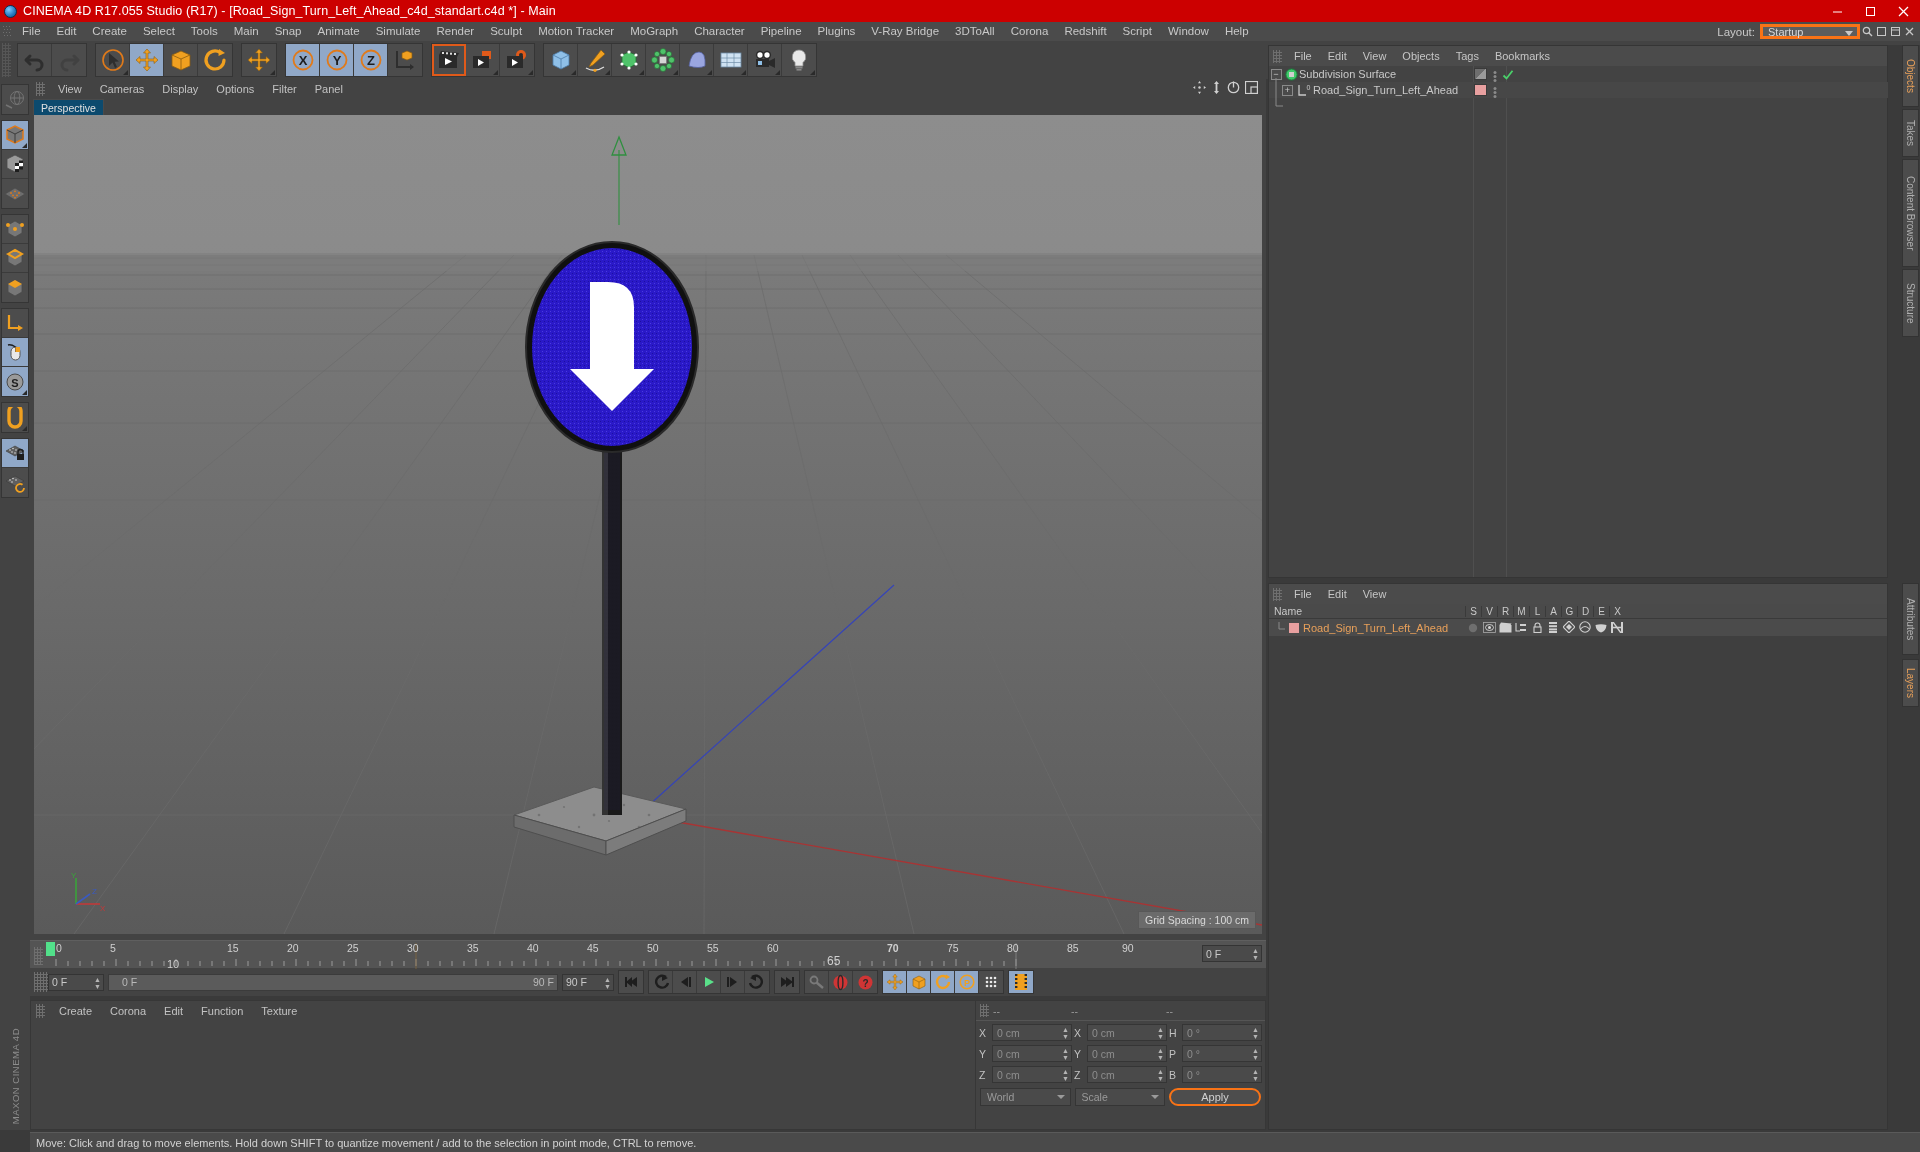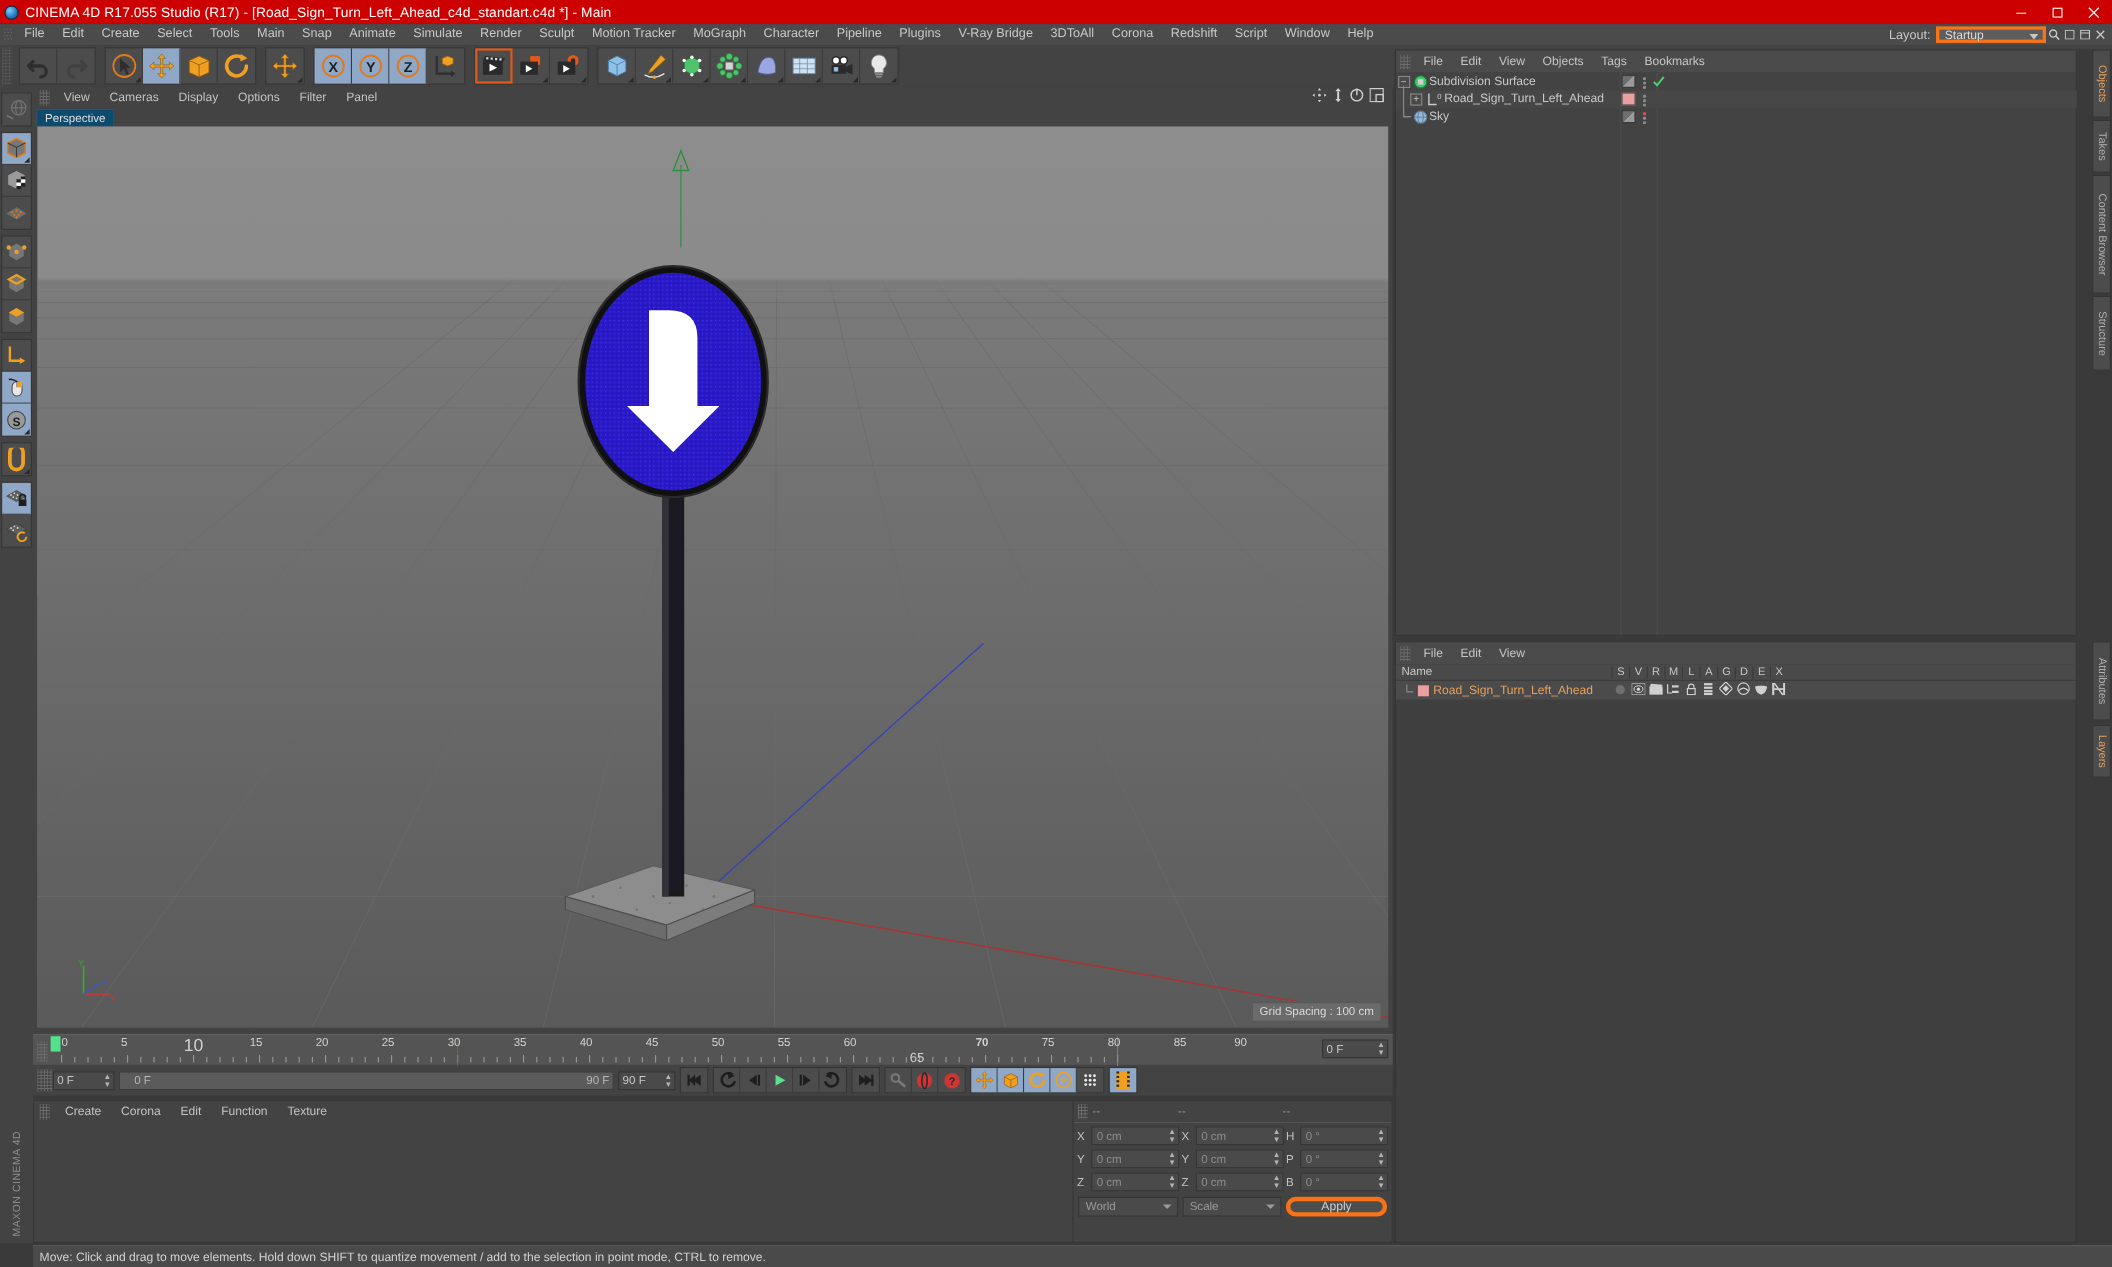--- a/index.html
+++ b/index.html
@@ -130,21 +130,21 @@
   .co-head span{ color:#9a9a9a; font-size:10.5px; }
   .co-row{ display:flex; align-items:center; height:19px; margin:2px 3px 0 3px; gap:2px;}
   .co-lbl{ width:11px; color:#c2c2c2; font-size:10.5px; text-align:left;}
   .co-fld{ flex:1; height:17px; background:#4a4a4a; border:1px solid #353535; color:#8e8e8e;
     font-size:10.5px; padding-left:4px; display:flex; align-items:center; position:relative;}
   .co-btnrow{ display:flex; align-items:center; gap:4px; margin:4px 4px 0 4px;}
   .co-dd{ flex:1; height:18px; background:#4a4a4a; border:1px solid #353535; color:#9a9a9a;
     font-size:10.5px; display:flex; align-items:center; padding-left:6px; position:relative;}
   .co-dd .arw{ position:absolute; right:5px; top:6px; width:0;height:0;
     border-left:4px solid transparent;border-right:4px solid transparent;border-top:4px solid #9a9a9a;}
-  .co-apply{ width:92px; height:18px; background:#4d4d4d; border:4px solid #f97316; border-radius:9px;
+  .co-apply{ width:92px; height:18px; background:#4d4d4d; border:2px solid #f97316; border-radius:9px;
     color:#d0d0d0; font-size:11px; display:flex; align-items:center; justify-content:center;}
 
   
   .status{ position:absolute; left:30px; top:1132px; width:1890px; height:20px; background:#4a4a4a;
     display:flex; align-items:center; border-top:1px solid #5a5a5a;}
   .status .txt{ color:#d2d2d2; font-size:11px; padding-left:6px;}
 
   
   .objmgr{ position:absolute; left:1268px; top:45px; width:620px; height:533px; background:#3f3f3f;
     border:1px solid #353535;}
@@ -860,21 +860,21 @@
         <line x1="962" y1="20" x2="962" y2="25"></line>
           <line x1="974" y1="20" x2="974" y2="25"></line>
         <line x1="986" y1="18" x2="986" y2="25"></line>
       </g>
       <line x1="386" y1="2" x2="386" y2="28" stroke="#8a6a3a" stroke-width="1" opacity="0.7"></line>
       <line x1="986" y1="2" x2="986" y2="28" stroke="#8a8a8a" stroke-width="1" opacity="0.8"></line>
     </svg>
     <div style="position:absolute;left:0;top:1px;width:1236px;height:14px;">
       <span style="position:absolute;left:26px;top:0;color:#d0d0d0;font-size:10.5px;">0</span>
       <span style="position:absolute;left:80px;top:0;color:#d0d0d0;font-size:10.5px;">5</span>
-      <span style="position:absolute;left:137px;top:0;color:#d0d0d0;font-size:16px;">10</span>
+      <span style="position:absolute;left:137px;top:16px;color:#d0d0d0;font-size:11px;">10</span>
       <span style="position:absolute;left:197px;top:0;color:#d0d0d0;font-size:10.5px;">15</span>
       <span style="position:absolute;left:257px;top:0;color:#d0d0d0;font-size:10.5px;">20</span>
       <span style="position:absolute;left:317px;top:0;color:#d0d0d0;font-size:10.5px;">25</span>
       <span style="position:absolute;left:377px;top:0;color:#d0d0d0;font-size:10.5px;">30</span>
       <span style="position:absolute;left:437px;top:0;color:#d0d0d0;font-size:10.5px;">35</span>
       <span style="position:absolute;left:497px;top:0;color:#d0d0d0;font-size:10.5px;">40</span>
       <span style="position:absolute;left:557px;top:0;color:#d0d0d0;font-size:10.5px;">45</span>
       <span style="position:absolute;left:617px;top:0;color:#d0d0d0;font-size:10.5px;">50</span>
       <span style="position:absolute;left:677px;top:0;color:#d0d0d0;font-size:10.5px;">55</span>
       <span style="position:absolute;left:737px;top:0;color:#d0d0d0;font-size:10.5px;">60</span>
@@ -1192,44 +1192,20 @@
       <div style="position:absolute;left:205px;top:2px;width:13px;height:12px;background:#e8a0a0;border:1px solid #3a3a3a;"></div>
       <div style="position:absolute;left:224px;top:2px;">
         <svg width="4" height="12">
             <circle cx="2" cy="2.5" r="1.5" fill="#8a8a8a"></circle>
             <circle cx="2" cy="6.5" r="1.5" fill="#8a8a8a"></circle>
             <circle cx="2" cy="10.5" r="1.5" fill="#8a8a8a"></circle>
           </svg>
       </div>
     </div>
 
-    <div class="om-row" style="position:absolute;left:0;top:32px;width:620px;">
-      <div style="width:14px;display:flex;justify-content:center;align-items:center;">
-        <svg width="10" height="16">
-            <path d="M5 0 V8 H10" fill="none" stroke="#8a8a8a" stroke-width="1"></path>
-          </svg>
-      </div>
-      <div style="width:16px;display:flex;align-items:center;justify-content:center;">
-        <svg width="13" height="13" viewBox="0 0 13 13">
-            <circle cx="6.5" cy="6.5" r="5.6" fill="#9ab6d8" stroke="#5a7a9a" stroke-width="1"></circle>
-            <ellipse cx="6.5" cy="6.5" rx="2.5" ry="5.6" fill="none" stroke="#5a7a9a" stroke-width=".8"></ellipse>
-            <line x1="0.9" y1="6.5" x2="12.1" y2="6.5" stroke="#5a7a9a" stroke-width=".8"></line>
-          </svg>
-      </div>
-      <div class="om-name">Sky</div>
-      <div style="position:absolute;left:205px;top:2px;width:13px;height:12px;
-        background-image:linear-gradient(135deg,#6e6e6e 50%,#9a9a9a 50%);border:1px solid #3a3a3a;"></div>
-      <div style="position:absolute;left:224px;top:2px;">
-        <svg width="4" height="12">
-            <circle cx="2" cy="2.5" r="1.6" fill="#e04a4a"></circle>
-            <circle cx="2" cy="6.5" r="1.5" fill="#8a8a8a"></circle>
-            <circle cx="2" cy="10.5" r="1.5" fill="#8a8a8a"></circle>
-          </svg>
-      </div>
-    </div>
 
     <svg style="position:absolute;left:0;top:0;" width="40" height="50">
       <path d="M7 12 V40 H14" fill="none" stroke="#8a8a8a" stroke-width="1"></path>
       <path d="M20 24 V30" fill="none" stroke="#8a8a8a" stroke-width="1" opacity="0"></path>
     </svg>
   </div>
 </div>
 
 <div class="laymgr">
   <div class="lm-menu">

